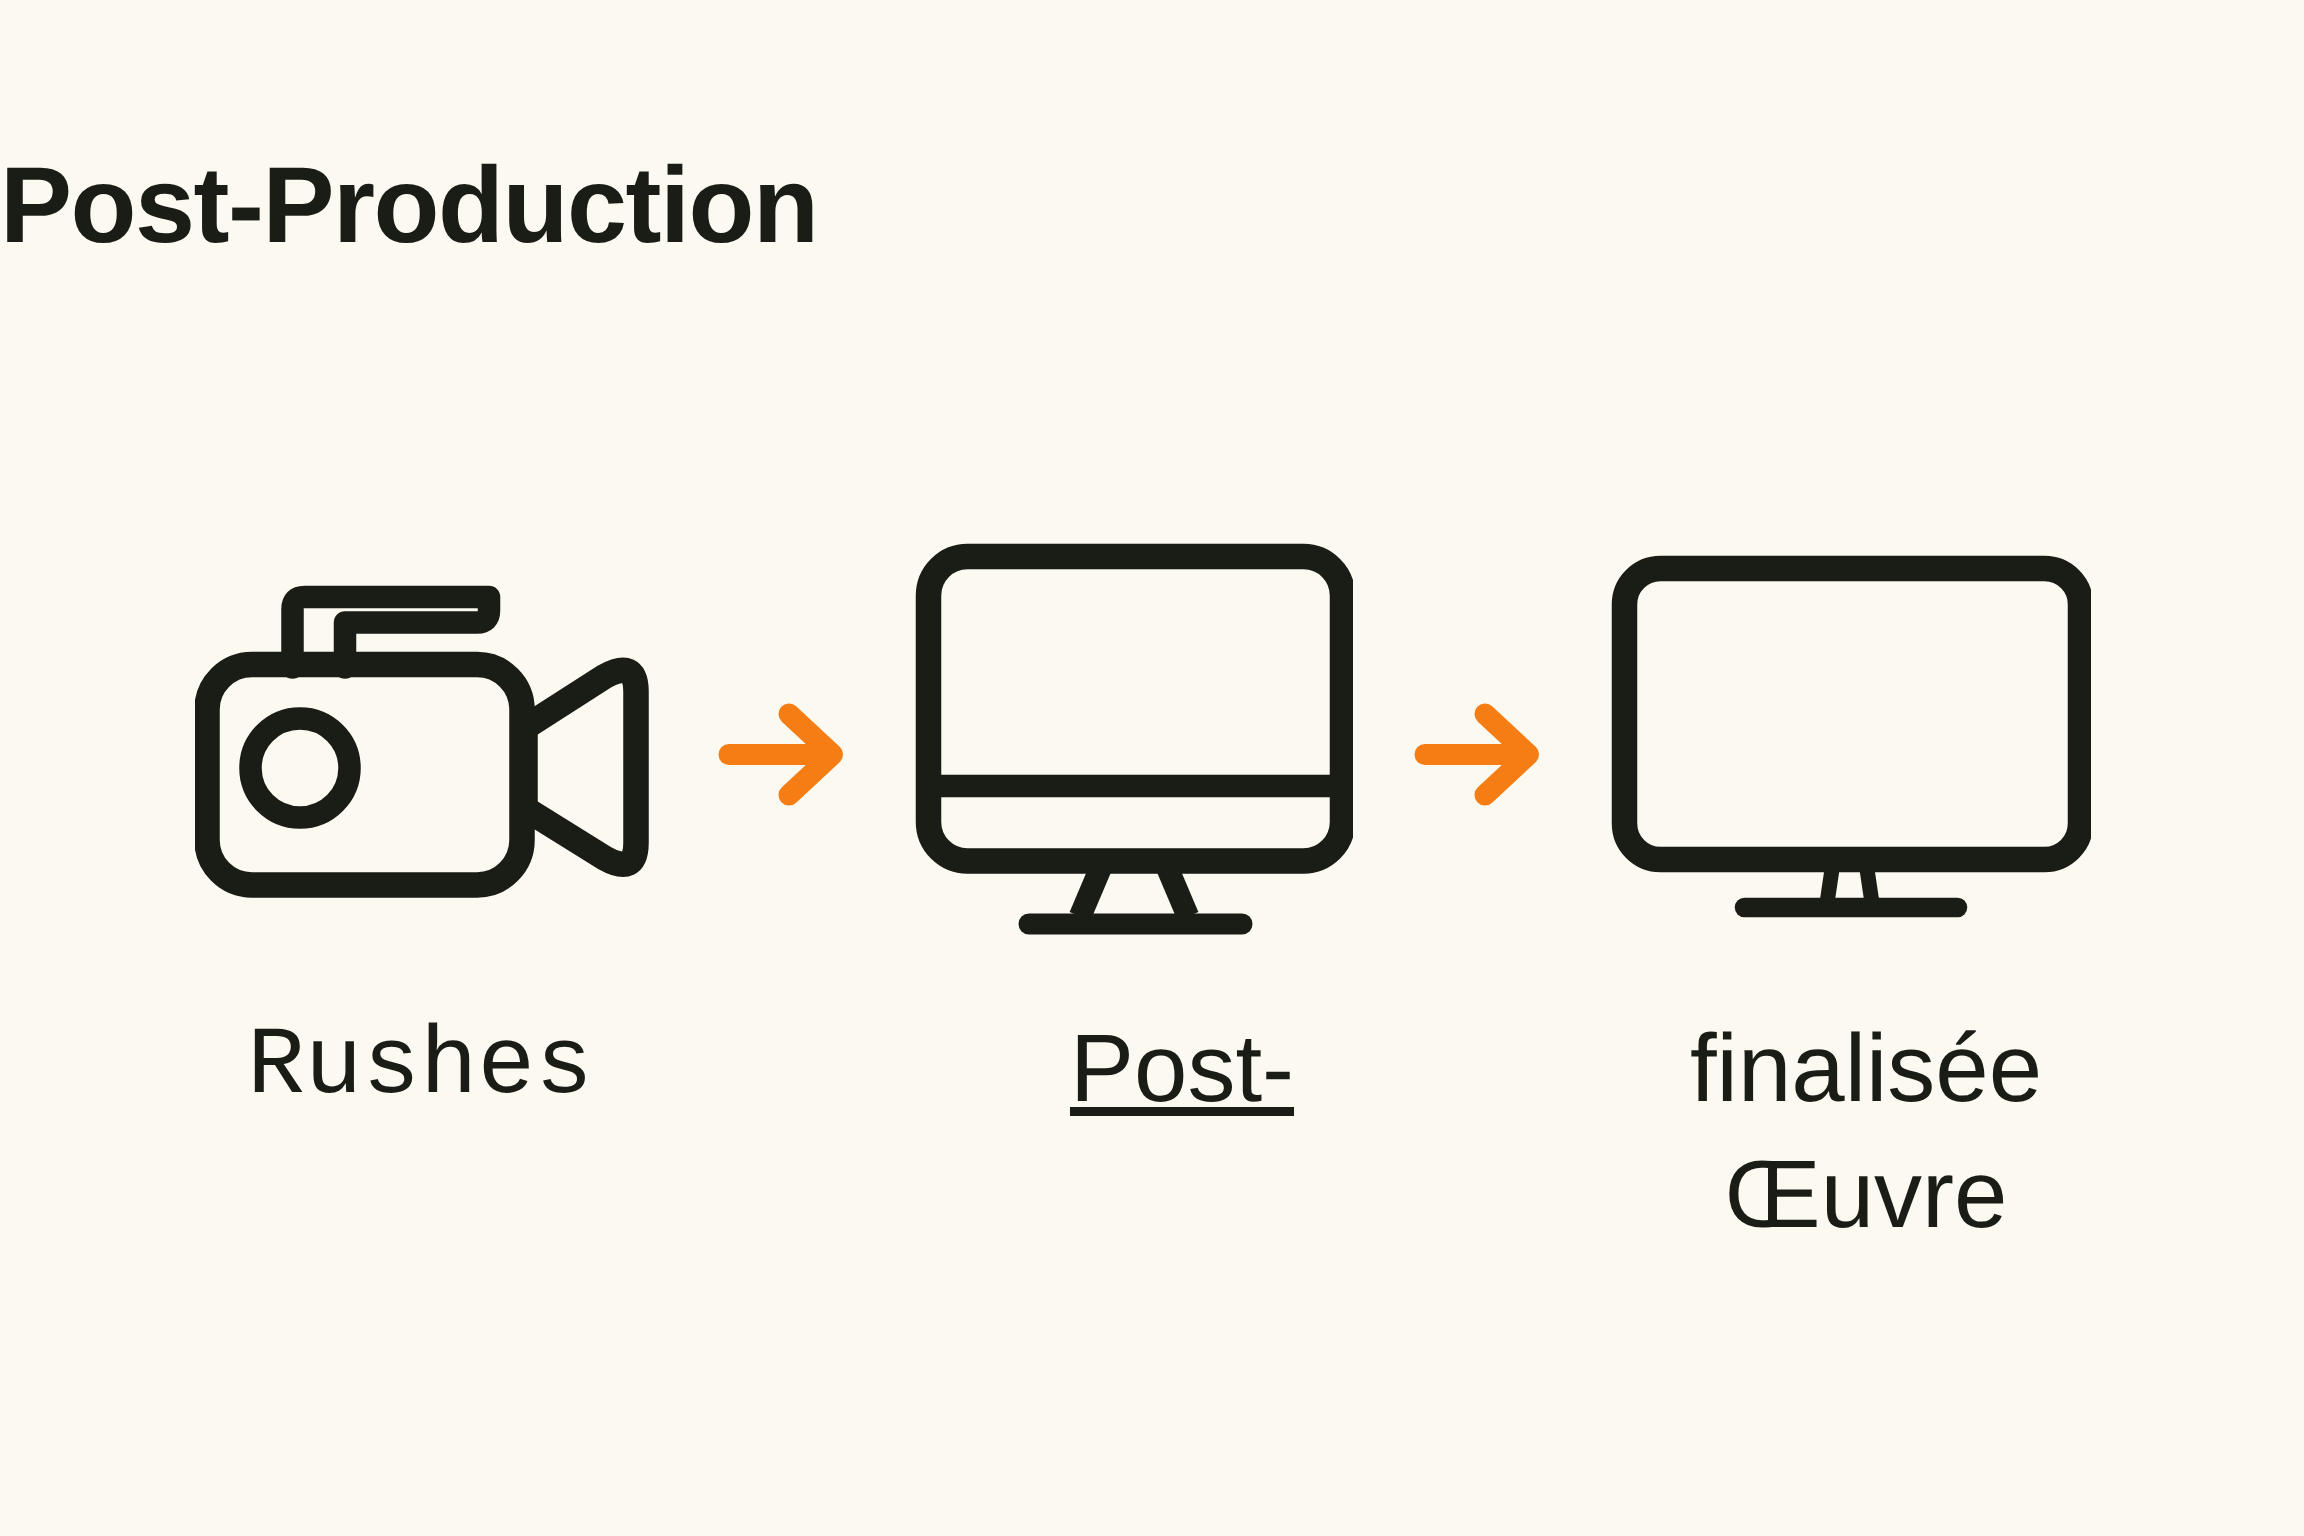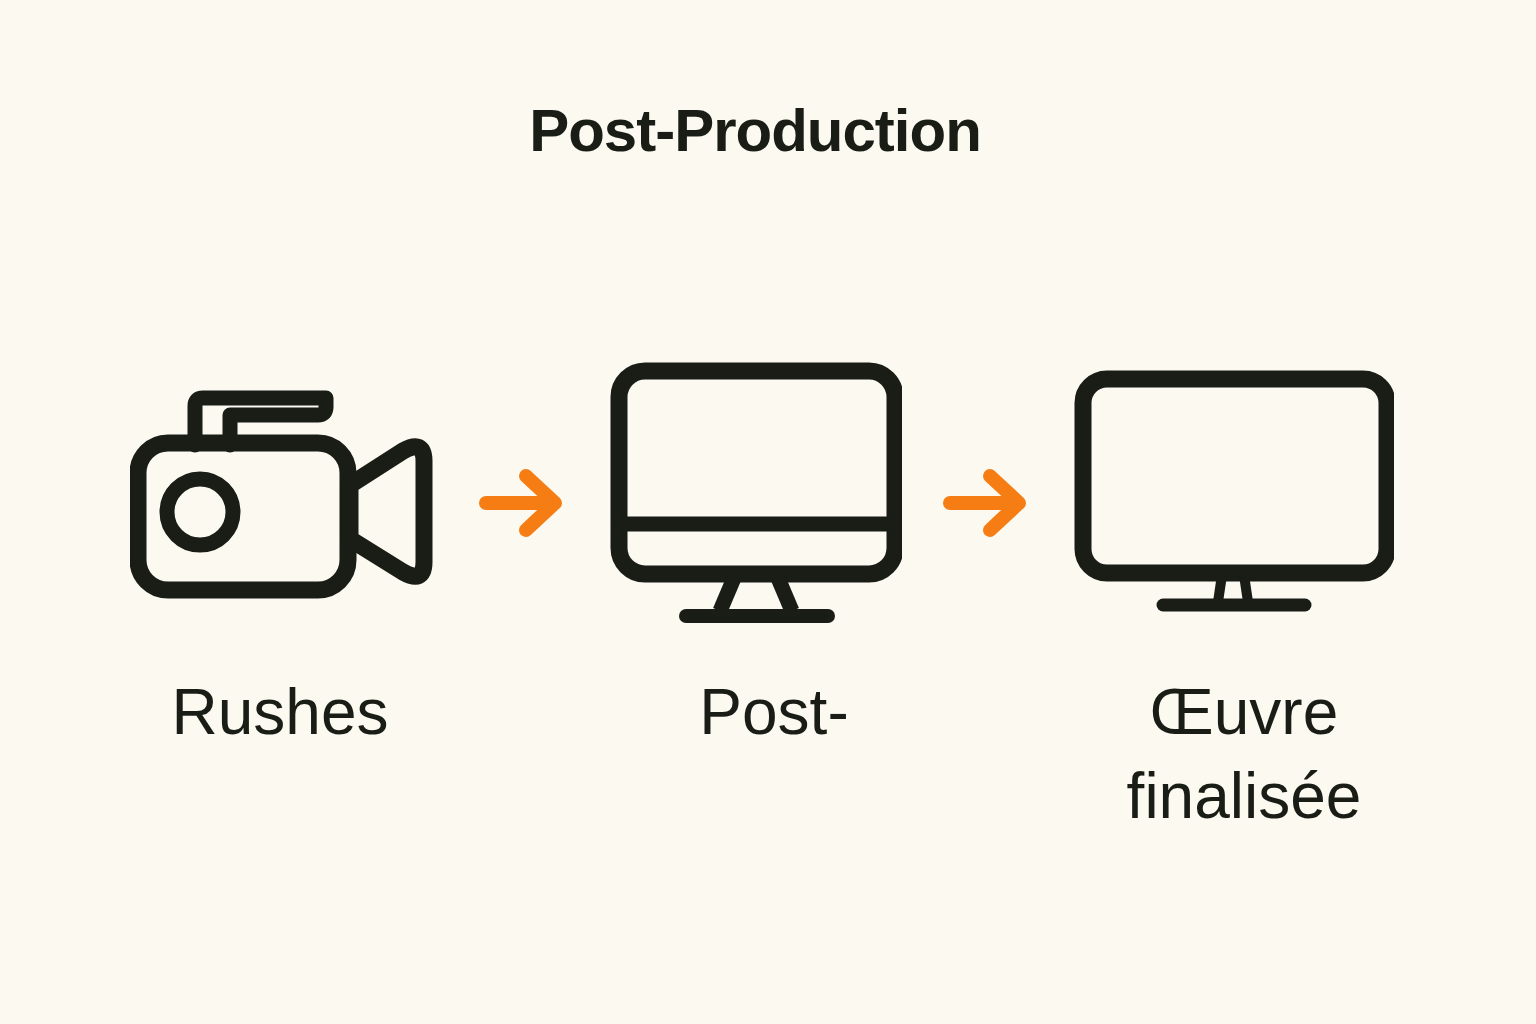--- a/index.html
+++ b/index.html
@@ -18,22 +18,21 @@
   }
   .canvas {
     position: absolute;
     left: 0; top: 0;
     width: 1536px; height: 1024px;
   }
   .title {
     position: absolute;
     left: 0; top: 96px;
     width: 1510px;
-    text-align: center;
-    font-size: 60px;
+    font-size: 72px;
     font-weight: 700;
     letter-spacing: -1px;
     color: var(--ink);
   }
   .icon { position: absolute; color: var(--ink); }
   .icon svg { display: block; width: 100%; height: 100%; }
   .camera-icon { left: 130px; top: 385px; width: 306px; height: 245px; }
   .imac-icon   { left: 610px; top: 362px; width: 292px; height: 265px; }
   .tv-icon     { left: 1074px; top: 370px; width: 320px; height: 246px; }
   .arrow { position: absolute; width: 90px; height: 70px; color: var(--accent); }
@@ -42,22 +41,22 @@
   .arrow-2 { left: 942px; top: 468px; }
   .step-label {
     position: absolute;
     top: 670px;
     text-align: center;
     font-size: 64px;
     font-weight: 500;
     line-height: 84px;
     color: var(--ink);
   }
-  .label-1 { left: 130px; width: 300px; }
-  .label-2 { left: 599px; width: 350px; }
+  .label-1 { left: 130px; width: 300px; font-family: Liberation Mono, monospace; }
+  .label-2 { left: 613px; width: 350px; text-decoration: underline; }
   .label-3 { left: 1069px; width: 350px; }
 </style>
 </head>
 <body>
 
 <div class="canvas">
 
   <h1 class="title">Post-Production</h1>
 
   <div class="icon camera-icon">
@@ -115,17 +114,17 @@
 
   <div class="step-label label-1">
     <div>Rushes</div>
   </div>
 
   <div class="step-label label-2">
     <div>Post-</div>
   </div>
 
   <div class="step-label label-3">
+    <div>finalisée</div>
     <div>Œuvre</div>
-    <div>finalisée</div>
   </div>
 
 </div>
 
 </body></html>

